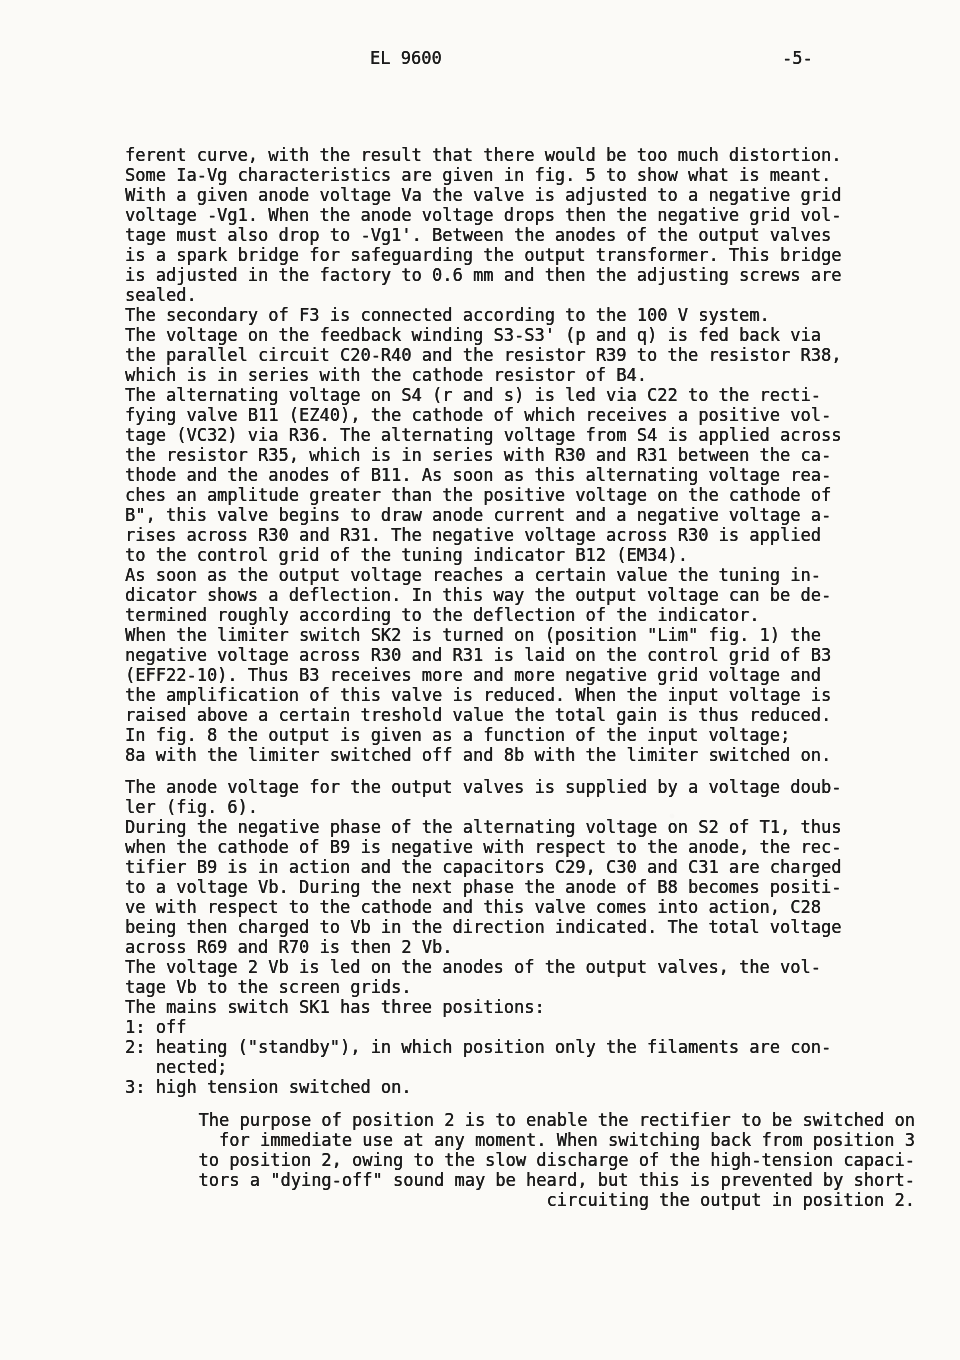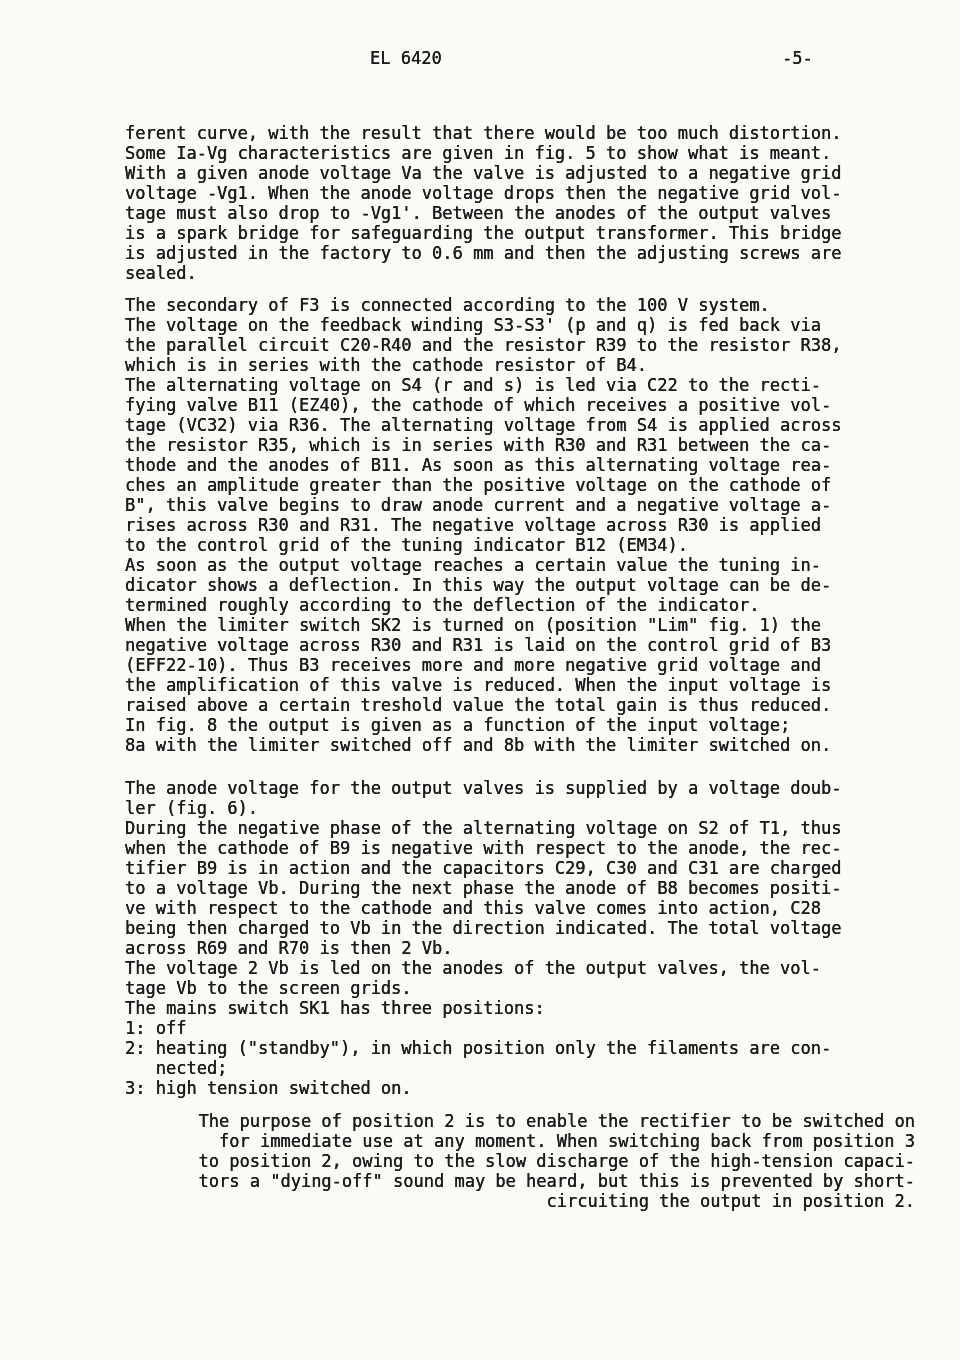--- a/index.html
+++ b/index.html
@@ -32,35 +32,35 @@
     top: 48px;
     left: 0;
     width: 100%;
     height: 22px;
   }
   .doc-id   { position: absolute; left: 370px; top: 0; }
   .page-num { position: absolute; left: 782px; top: 0; }
   .body-col {
     position: absolute;
     left: 125px;
-    top: 123px;
+    top: 145px;
     width: 790px;
   }
   .para { white-space: pre; }
-  .para + .para.g-sm { margin-top: 12px; }
-  .para + .para.g-lg { margin-top: 23px; }
+  .para + .para.g-sm { }
+  .para + .para.g-lg { margin-top: 12px; }
   .para + .para.g-md { margin-top: 13px; text-align: right; }
 </style>
 </head>
 <body>
 
 <div class="page">
 
   <div class="header-row">
-    <span class="typewriter doc-id">EL 6420</span>
+    <span class="typewriter doc-id">EL 9600</span>
     <span class="typewriter page-num">-5-</span>
   </div>
 
   <div class="body-col">
     <div class="typewriter para">ferent curve, with the result that there would be too much distortion.
 Some Ia-Vg characteristics are given in fig. 5 to show what is meant.
 With a given anode voltage Va the valve is adjusted to a negative grid
 voltage -Vg1. When the anode voltage drops then the negative grid vol-
 tage must also drop to -Vg1'. Between the anodes of the output valves
 is a spark bridge for safeguarding the output transformer. This bridge

